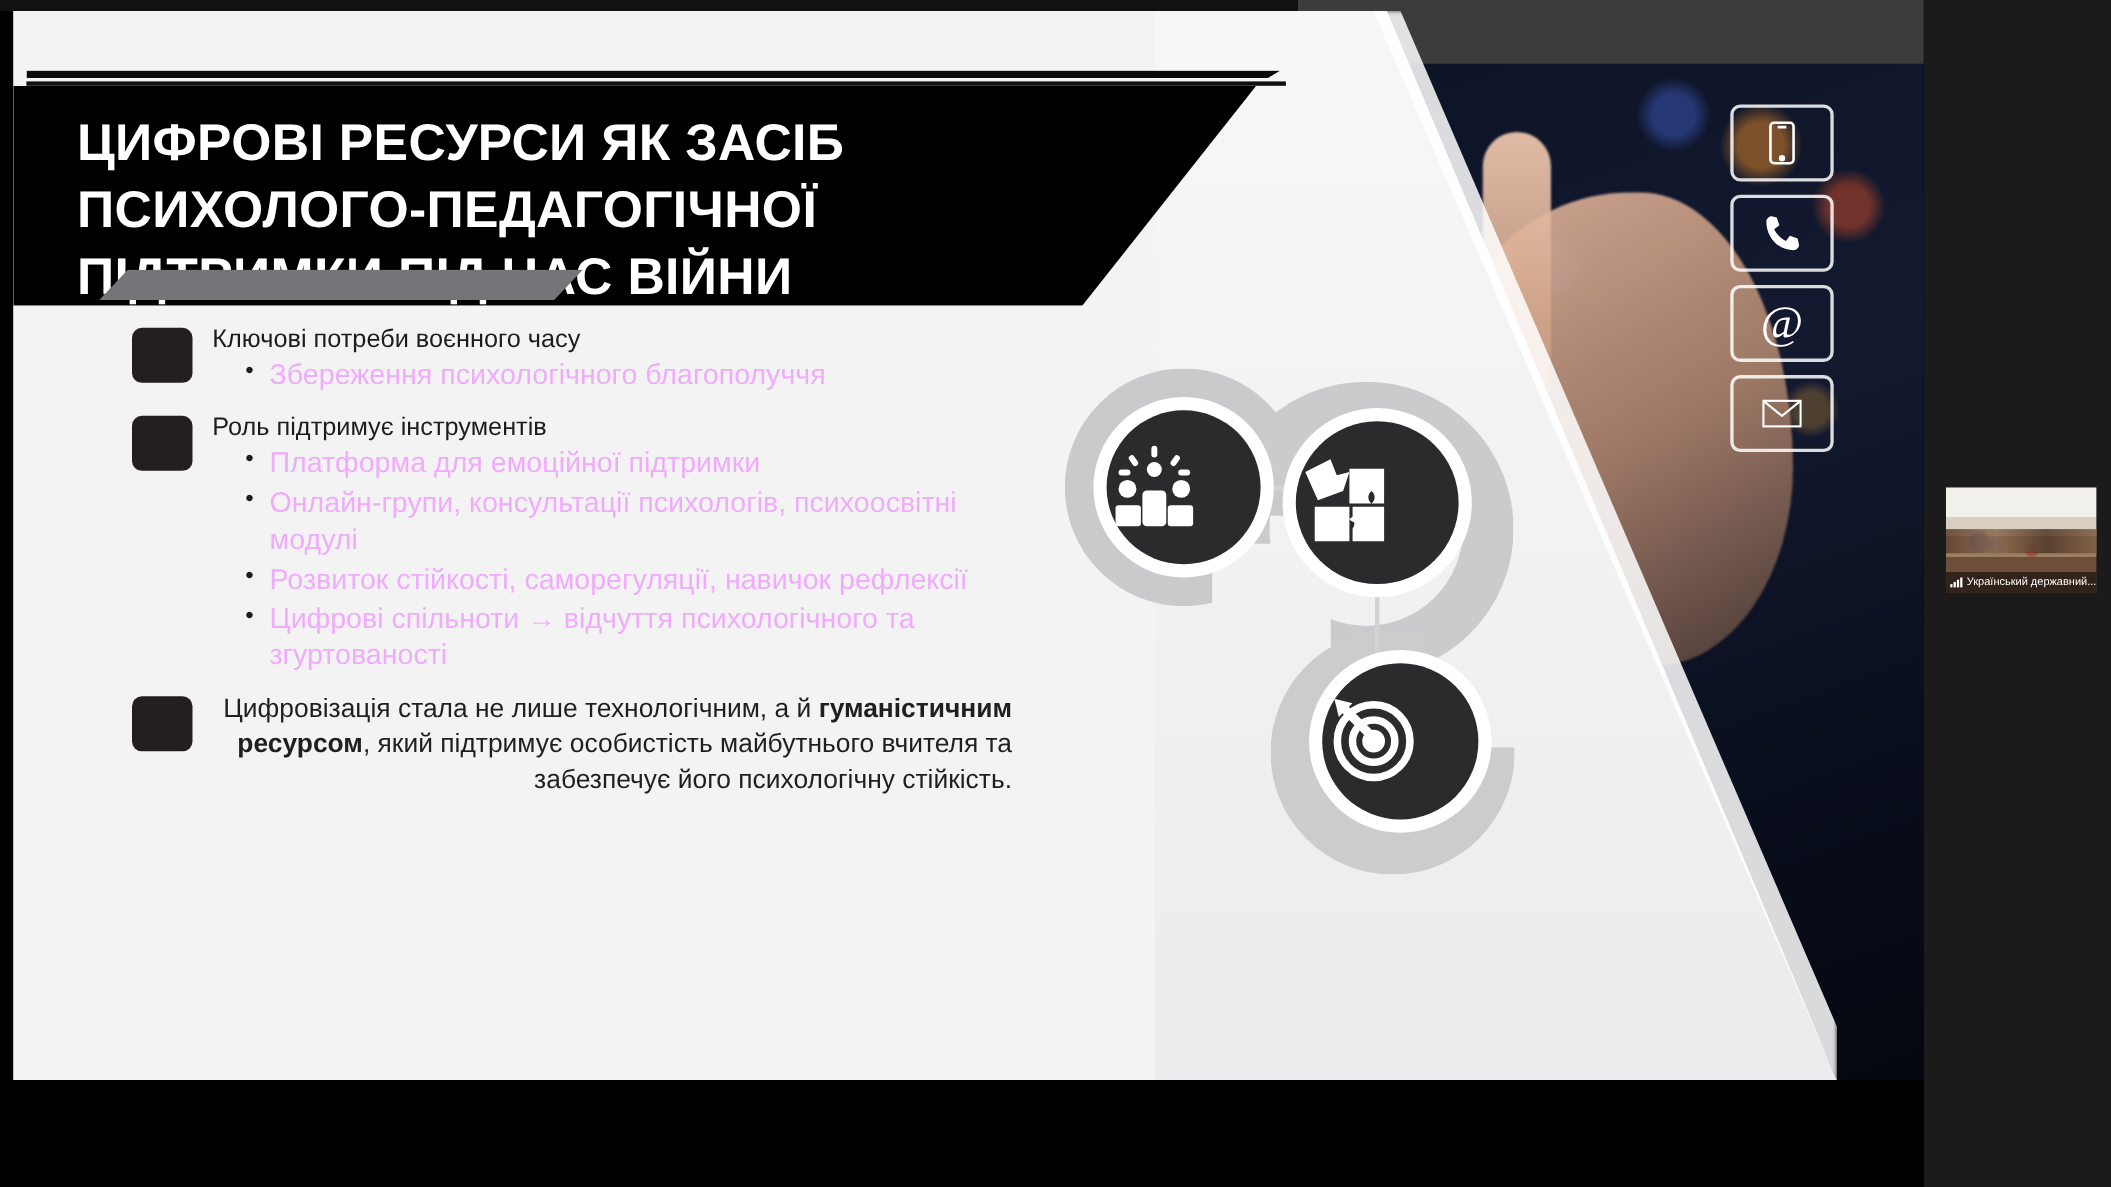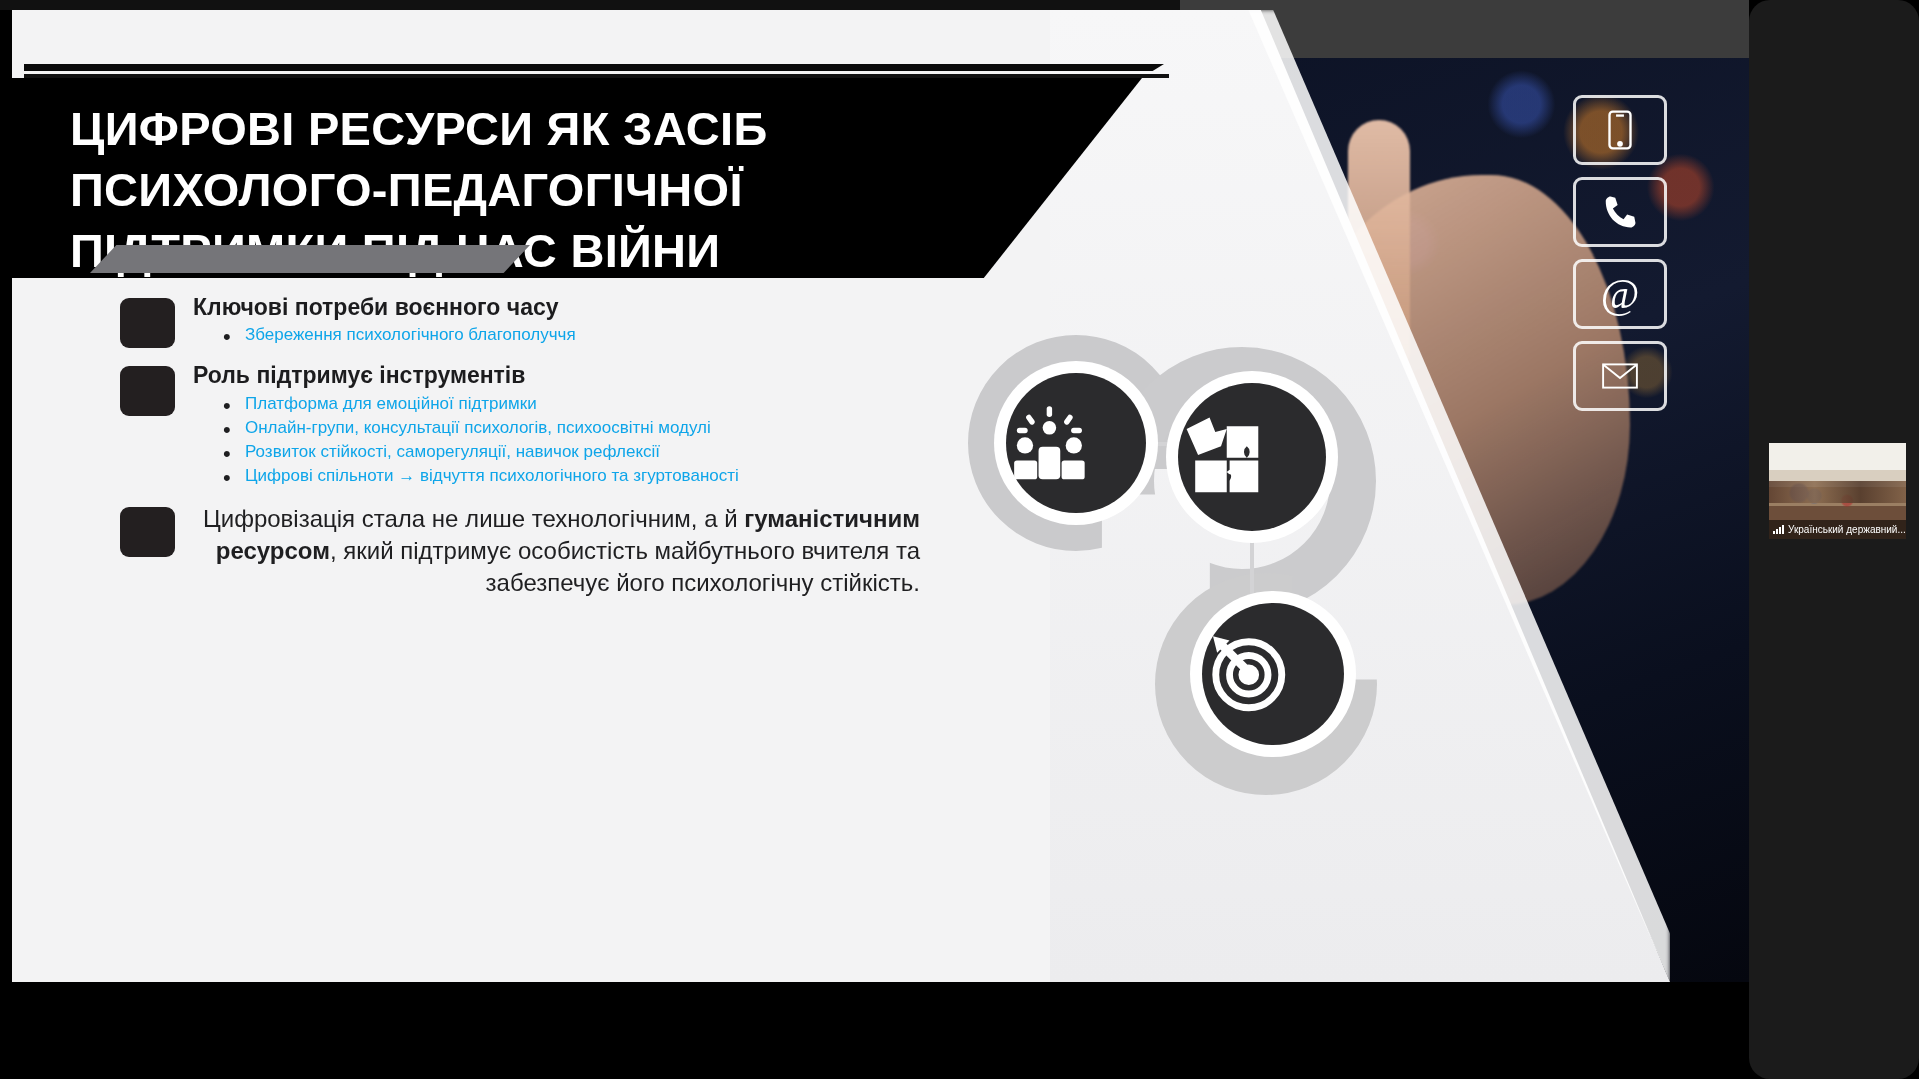--- a/index.html
+++ b/index.html
@@ -8,21 +8,20 @@
     background: #000; overflow: hidden;
     font-family: "Liberation Sans", sans-serif;
   }
 
   #screen { position: relative; width: 1919px; height: 1079px; background: #000; }
 
   
   .right-rail {
     position: absolute; left: 1749px; top: 0; width: 170px; height: 1079px;
     background: #1b1b1b;
-    border-radius: 21px;
   }
   .thumb {
     position: absolute; left: 20px; top: 443px; width: 137px; height: 96px;
     background: #2a2320; overflow: hidden;
   }
   .thumb-photo {
     position: absolute; inset: 0;
     background:
       radial-gradient(circle at 22% 52%, rgba(30,60,150,.55) 0 7%, transparent 9%),
       radial-gradient(circle at 33% 55%, rgba(20,70,160,.45) 0 6%, transparent 8%),
@@ -138,27 +137,27 @@
   
   .content { position: absolute; left: 120px; top: 292px; width: 800px; }
 
   .grp { display: flex; gap: 18px; margin-bottom: 12px; }
   .marker {
     flex: 0 0 auto; width: 55px; height: 50px;
     background: #231f20; border-radius: 9px; margin-top: 6px;
   }
   .grp-body { flex: 1 1 auto; }
   .grp-title {
-    font-size: 23px; font-weight: 700; color: #1c1c1e;
+    font-size: 23px; font-weight: 400; color: #1c1c1e;
     line-height: 1.36; margin-bottom: 1px;
   }
   ul.items { list-style: none; margin: 0 0 0 28px; }
   ul.items li {
     position: relative; padding-left: 24px;
-    font-size: 17px; color: #0ea5e9; line-height: 1.30; margin-bottom: 2px;
+    font-size: 26px; color: #f0abfc; line-height: 1.30; margin-bottom: 2px;
   }
   ul.items li::before {
     content: "•"; position: absolute; left: 2px; top: -1px;
     font-size: 22px; color: #1f1f21;
   }
   .para {
     font-size: 24px; color: #1f1f21; line-height: 1.33; padding-top: 2px; text-align: right;
   }
   .para b { font-weight: 700; }
 

